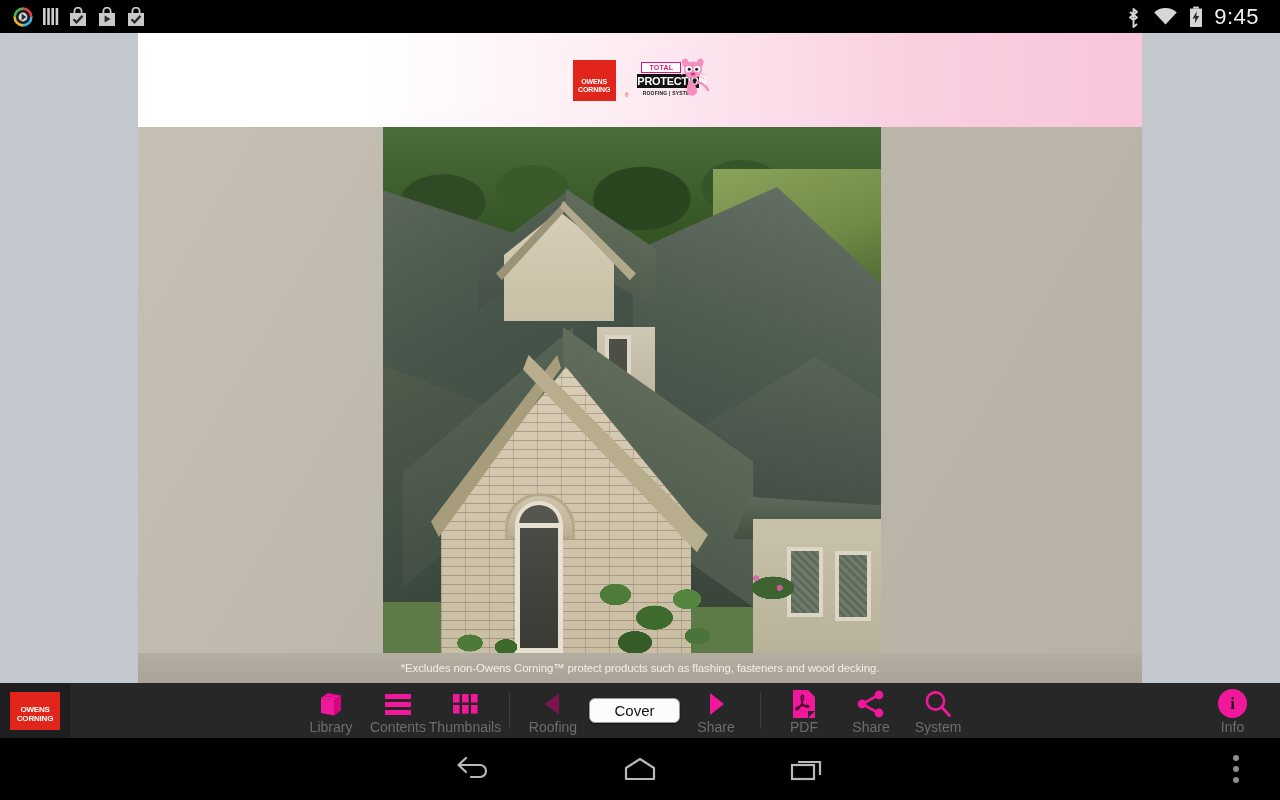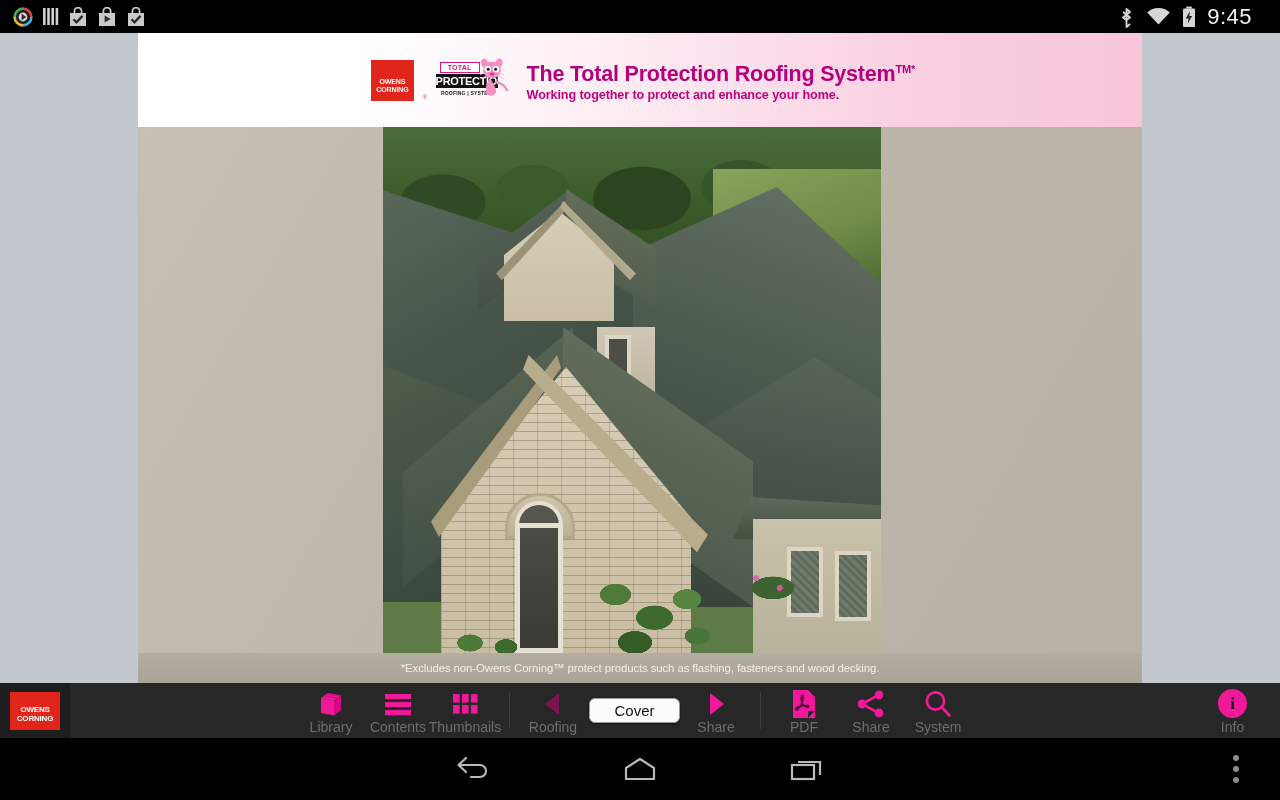--- a/index.html
+++ b/index.html
@@ -7,21 +7,21 @@
   body { font-family:"Liberation Sans", sans-serif; }
 
   #screen { position:relative; width:1280px; height:800px; background:#000; }
 
   
   .statusbar {
     position:absolute; left:0; top:0; width:1280px; height:33px;
     background:#000; display:flex; align-items:center;
   }
   .sb-left { display:flex; align-items:center; gap:9px; padding-left:13px; }
-  .sb-right { margin-left:auto; display:flex; align-items:center; gap:11px; padding-right:28px; }
+  .sb-right { margin-left:auto; display:flex; align-items:center; gap:11px; padding-right:21px; }
   .sb-ico { display:block; }
   .sb-clock { color:#f0f0f0; font-size:22px; letter-spacing:0.5px; font-family:"Liberation Sans", sans-serif; }
 
   
   .viewer {
     position:absolute; left:0; top:33px; width:1280px; height:650px;
     background:#c2c8cd;
   }
 
   
@@ -355,26 +355,20 @@
               <ellipse cx="21" cy="11" rx="3.4" ry="3" fill="#fff"></ellipse>
               <circle cx="13.2" cy="11.2" r="1.5" fill="#1c1c1c"></circle>
               <circle cx="20.6" cy="11.2" r="1.5" fill="#1c1c1c"></circle>
               <ellipse cx="17" cy="16" rx="2.4" ry="1.6" fill="#d4368c"></ellipse>
               <path d="M13 14l-8 2.5M21 14l8 2.5M13.5 17l-8 4M20.6 17l8 4" stroke="#f9b6d6" stroke-width="0.9"></path>
               <path d="M15 20c-3 5-5 9-4 14 1 4 6 5 9 2 2-2 1-6-1-9" fill="#f48fc0"></path>
               <path d="M21 24c5 1 9 4 11 8" stroke="#f48fc0" stroke-width="2.6" fill="none" stroke-linecap="round"></path>
             </svg>
           </div>
 
-          <div class="hdr-text">
-            <div class="hdr-title">
-              <span>The Total Protection Roofing System</span><sup>TM*</sup>
-            </div>
-            <div class="hdr-sub">Working together to protect and enhance your home.</div>
-          </div>
         </div>
       </div>
 
       <div class="page-body">
         <div class="photo">
           <div class="sky"></div>
           <div class="trees"></div>
           <div class="field"></div>
           <div class="tree-right"></div>
 

